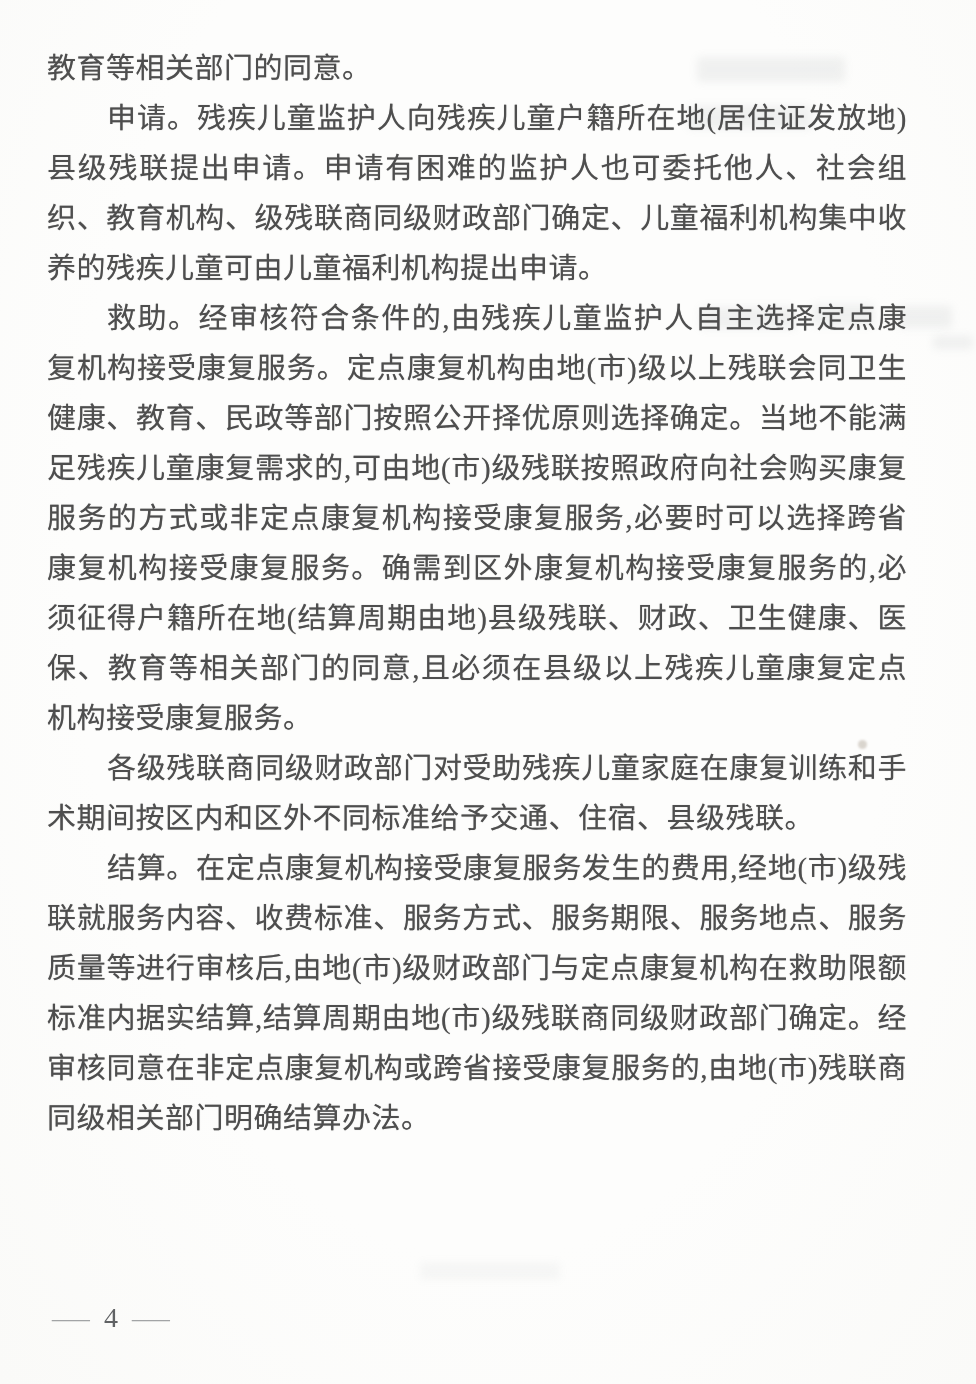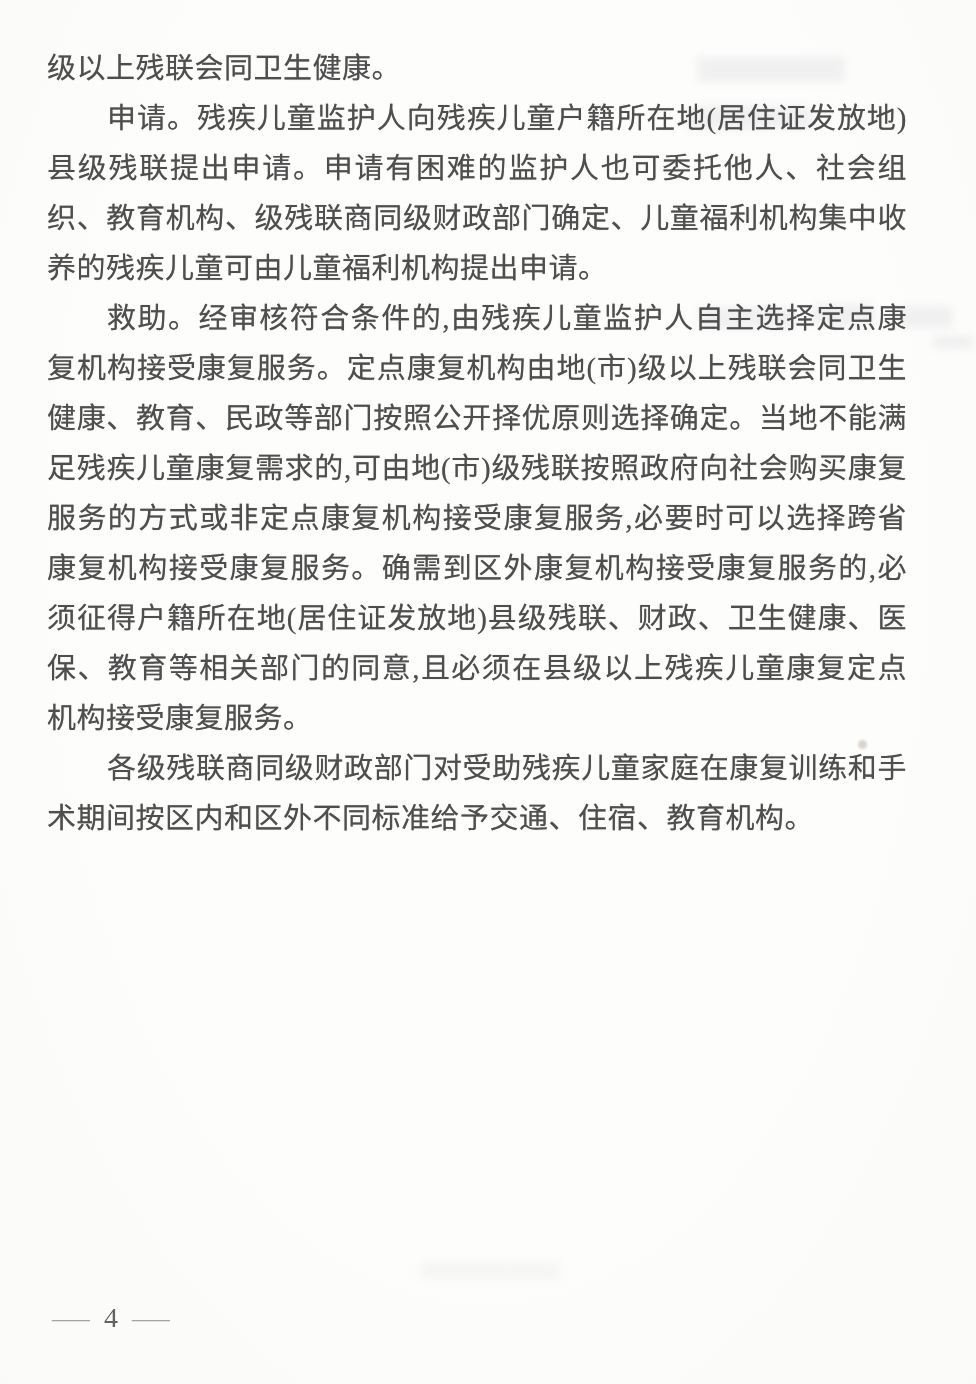--- a/index.html
+++ b/index.html
@@ -97,24 +97,25 @@
   <div class="smudge s1"></div>
   <div class="smudge s2"></div>
   <div class="smudge s3"></div>
   <div class="smudge s4"></div>
   <div class="smudge s5"></div>
   <div class="smudge s6"></div>
   <div class="smudge s7"></div>
   <div class="speck"></div>
 
   <div class="doc-body">
-    <p class="para">级以上残联会同卫生健康。</p>
+    <p class="para">教育等相关部门的同意。</p>
     <p class="para indent">申请。残疾儿童监护人向残疾儿童户籍所在地(居住证发放地)县级残联提出申请。申请有困难的监护人也可委托他人、社会组织、教育机构、级残联商同级财政部门确定、儿童福利机构集中收养的残疾儿童可由儿童福利机构提出申请。</p>
-    <p class="para indent">救助。经审核符合条件的,由残疾儿童监护人自主选择定点康复机构接受康复服务。定点康复机构由地(市)级以上残联会同卫生健康、教育、民政等部门按照公开择优原则选择确定。当地不能满足残疾儿童康复需求的,可由地(市)级残联按照政府向社会购买康复服务的方式或非定点康复机构接受康复服务,必要时可以选择跨省康复机构接受康复服务。确需到区外康复机构接受康复服务的,必须征得户籍所在地(居住证发放地)县级残联、财政、卫生健康、医保、教育等相关部门的同意,且必须在县级以上残疾儿童康复定点机构接受康复服务。</p>
-    <p class="para indent">各级残联商同级财政部门对受助残疾儿童家庭在康复训练和手术期间按区内和区外不同标准给予交通、住宿、教育机构。</p>
+    <p class="para indent">救助。经审核符合条件的,由残疾儿童监护人自主选择定点康复机构接受康复服务。定点康复机构由地(市)级以上残联会同卫生健康、教育、民政等部门按照公开择优原则选择确定。当地不能满足残疾儿童康复需求的,可由地(市)级残联按照政府向社会购买康复服务的方式或非定点康复机构接受康复服务,必要时可以选择跨省康复机构接受康复服务。确需到区外康复机构接受康复服务的,必须征得户籍所在地(结算周期由地)县级残联、财政、卫生健康、医保、教育等相关部门的同意,且必须在县级以上残疾儿童康复定点机构接受康复服务。</p>
+    <p class="para indent">各级残联商同级财政部门对受助残疾儿童家庭在康复训练和手术期间按区内和区外不同标准给予交通、住宿、县级残联。</p>
+    <p class="para indent">结算。在定点康复机构接受康复服务发生的费用,经地(市)级残联就服务内容、收费标准、服务方式、服务期限、服务地点、服务质量等进行审核后,由地(市)级财政部门与定点康复机构在救助限额标准内据实结算,结算周期由地(市)级残联商同级财政部门确定。经审核同意在非定点康复机构或跨省接受康复服务的,由地(市)残联商同级相关部门明确结算办法。</p>
   </div>
 
   <div class="footer">
     <span class="dash">—</span>
     <span class="num">4</span>
     <span class="dash">—</span>
   </div>
 
 </div>
 

